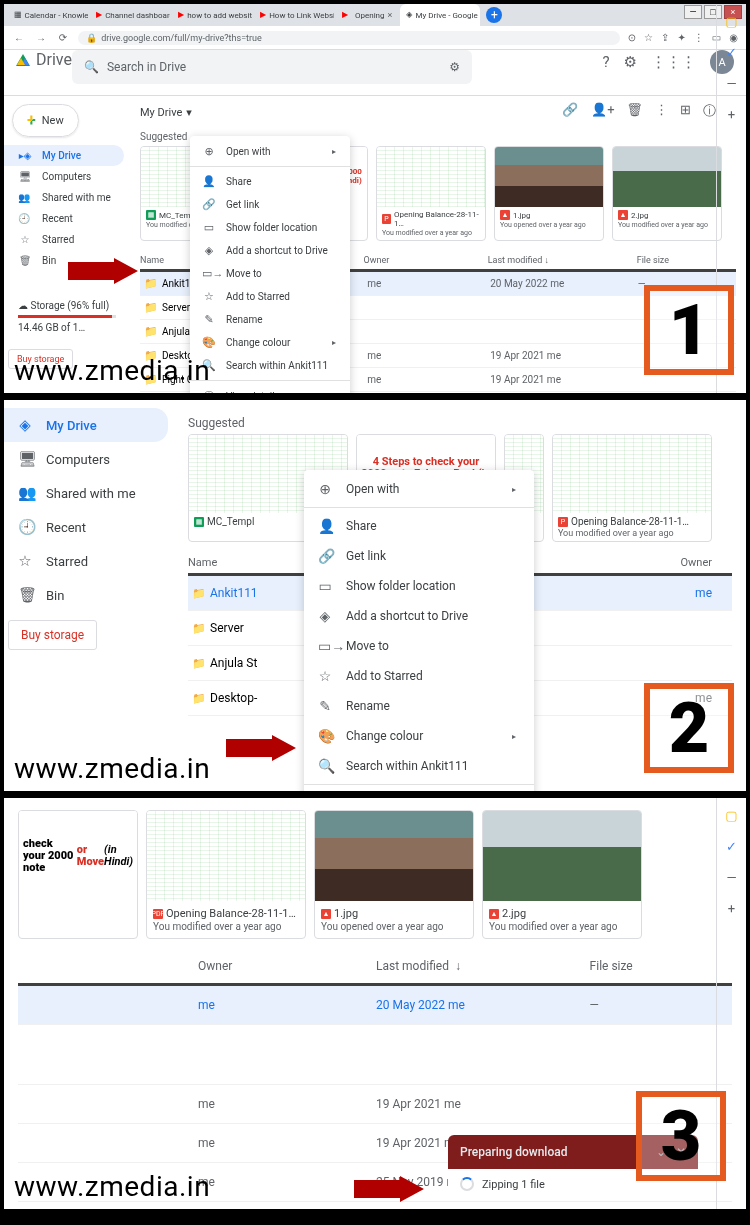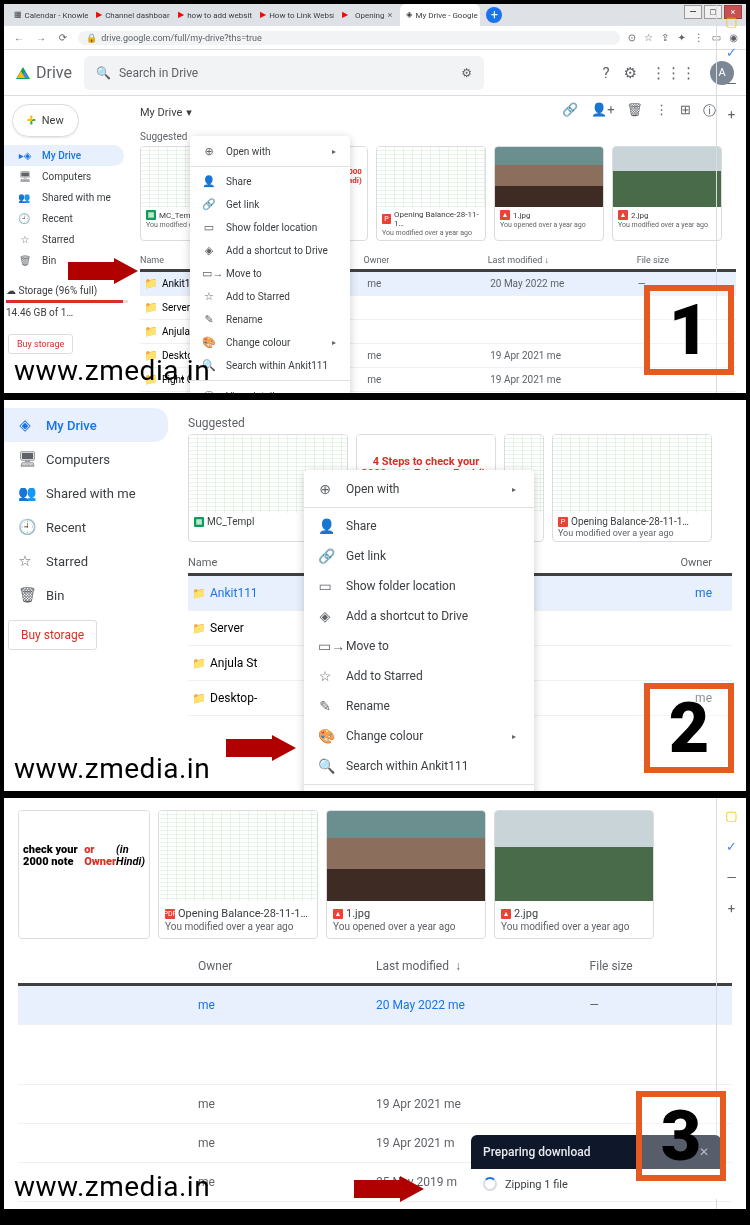--- a/index.html
+++ b/index.html
@@ -19,39 +19,39 @@
 .tab.inact{background:transparent}
 .tab .x{color:#5f6368;font-size:9px}
 .tab .ico{width:10px;height:10px;display:inline-block}
 .newtab{width:16px;height:16px;border-radius:50%;background:#1a73e8;color:#fff;display:inline-flex;align-items:center;justify-content:center;font-size:12px;margin-left:4px;align-self:center}
 .addrbar{height:24px;background:#fff;display:flex;align-items:center;padding:0 8px;gap:8px;border-bottom:1px solid #dadce0;font-size:10px;color:#5f6368}
 .nav-ico{width:14px;text-align:center}
 .url{flex:1;display:flex;align-items:center;gap:4px;background:#f1f3f4;border-radius:12px;padding:2px 8px;font-size:9px}
 .addr-right{display:flex;gap:8px;font-size:10px}
 
 
-.dhead{height:46px;display:flex;align-items:center;padding:0 12px;gap:12px;border-bottom:1px solid #dadce0}
+.dhead{height:46px;display:flex;align-items:flex-start;padding:0 12px;border-bottom:1px solid #dadce0}
 .dlogo{display:flex;align-items:center;gap:6px}
 .dlogo-tri{width:0;height:0;border-left:7px solid transparent;border-right:7px solid transparent;border-bottom:12px solid #0f9d58;position:relative}
 .dlogo-tri::before{content:'';position:absolute;border-left:4px solid transparent;border-right:4px solid transparent;border-bottom:7px solid #4285f4;left:-2px;top:4px}
 .dlogo-tri::after{content:'';position:absolute;border-left:4px solid transparent;border-right:4px solid transparent;border-bottom:7px solid #fbbc04;left:-6px;top:4px}
 .dsearch{flex:1;max-width:400px;height:34px;background:#f1f3f4;border-radius:6px;display:flex;align-items:center;padding:0 12px;gap:8px;color:#5f6368;font-size:12px}
 .dhead-right{margin-left:auto;display:flex;align-items:center;gap:14px;color:#5f6368;font-size:15px}
 .avatar{width:24px;height:24px;border-radius:50%;background:#7b8794;color:#fff;display:inline-flex;align-items:center;justify-content:center;font-size:11px}
 
 
 .main{display:flex;height:calc(100% - 92px)}
 .side{width:126px;padding:8px 0;font-size:10px;color:#3c4043}
 .newbtn{margin:0 8px 8px;padding:6px 14px;border:1px solid #dadce0;border-radius:18px;display:flex;align-items:center;gap:6px;box-shadow:0 1px 2px rgba(0,0,0,0.1);width:fit-content;font-size:11px}
 .newbtn .plus{font-size:16px;background:linear-gradient(135deg,#ea4335 25%,#fbbc04 25% 50%,#34a853 50% 75%,#4285f4 75%);-webkit-background-clip:text;color:transparent;font-weight:bold}
 .navitem{padding:5px 10px 5px 14px;display:flex;align-items:center;gap:10px;border-radius:0 14px 14px 0;margin-right:6px}
 .navitem.act{background:#e8f0fe;color:#1a73e8;font-weight:500}
 .navitem .ico{width:14px;text-align:center;color:#5f6368}
 .navitem.act .ico{color:#1a73e8}
-.storage{padding:8px 2px;margin-top:6px}
+.storage{padding:8px 14px;margin-top:21px}
 .storbar{height:3px;background:#e0e0e0;margin:4px 0;position:relative}
 .storbar::after{content:'';position:absolute;left:0;top:0;height:100%;width:96%;background:#d93025}
 .buystor{margin:8px 4px;padding:4px 8px;border:1px solid #dadce0;border-radius:3px;color:#d93025;font-size:9px;width:fit-content}
 
 
 .content{flex:1;padding:6px 10px;position:relative}
 .crumb{font-size:11px;color:#3c4043;padding:4px 0;display:flex;align-items:center;gap:4px}
 .tbar{position:absolute;right:30px;top:6px;display:flex;gap:12px;color:#5f6368;font-size:13px}
 .sugg{font-size:10px;color:#5f6368;margin:8px 0 4px}
 .cards{display:flex;gap:8px;margin-bottom:10px}
@@ -108,21 +108,21 @@
 .p2 .row{font-size:12px;padding:10px 0}
 .p2 .listhdr{font-size:11px}
 
 
 .p3 .cards .card{width:160px}
 .p3 .cards .card-img{height:90px}
 .p3 .card-ft{font-size:11px;padding:6px}
 .p3 .card-ft .sub{font-size:10px}
 .p3 .listhdr{font-size:12px;padding:10px 0}
 .p3 .row{font-size:12px;padding:12px 0}
-.p3 .dltoast{position:absolute;right:25px;bottom:10px;width:250px;background:#0f172a;color:#e8eaed;border-radius:6px 6px 0 0;font-size:12px;z-index:40}
+.p3 .dltoast{position:absolute;right:48px;bottom:10px;width:250px;background:#7f1d1d;color:#e8eaed;border-radius:6px 6px 0 0;font-size:12px;z-index:40}
 .p3 .dltoast-hd{padding:10px 12px;display:flex;align-items:center;font-weight:500}
 .p3 .dltoast-hd .ctr{margin-left:auto;display:flex;gap:10px;color:#9aa0a6}
 .p3 .dltoast-bd{background:#fff;color:#3c4043;padding:8px 12px;display:flex;align-items:center;gap:8px;font-size:11px}
 .p3 .spin{width:14px;height:14px;border:2px solid #dadce0;border-top-color:#1a73e8;border-radius:50%}
 
 
 .thumb-sheet{background:repeating-linear-gradient(#fff,#fff 3px,#e8f5e9 3px,#e8f5e9 4px),repeating-linear-gradient(90deg,#fff,#fff 8px,#e8f5e9 8px,#e8f5e9 9px);background-blend-mode:multiply}
 .thumb-note{background:#fff;color:#d93025;font-weight:bold;font-size:8px;text-align:center;padding:2px;line-height:1.1}
 .thumb-photo1{background:linear-gradient(#6b8e8e 30%,#8b6f5c 30% 65%,#3d2b24 65%)}
 .thumb-photo2{background:linear-gradient(#c8d4d8 40%,#4a6b4a 40%)}
@@ -568,25 +568,25 @@
         <polygon points="0,4 46,4 46,0 70,13 46,26 46,22 0,22" fill="#b00000"></polygon>
       </svg>
     </div>
   <div class="watermark">www.zmedia.in</div>
   <div class="stepbox" style="bottom:18px">2</div>
 </div>
 
 <div class="panel p3">
   <div class="content" style="padding:12px 14px;height:100%">
     <div class="cards">
-      <div class="card" style="width:132px">
+      <div class="card" style="width:120px">
           <div class="card-img thumb-note" style="font-size:11px;text-align:left;padding:4px">
             <b style="color:#000">check your 2000 note</b>
             <br>
-            <b>or Owner</b> 
+            <b>or Move</b> 
             <i style="color:#000">(in Hindi)</i>
           </div>
         </div>
       <div class="card">
           <div class="card-img thumb-sheet"></div>
           <div class="card-ft">
             <div class="ttl">
               <span class="fico pdf">PDF</span> 
               <span>Opening Balance-28-11-1…</span>
             </div>

